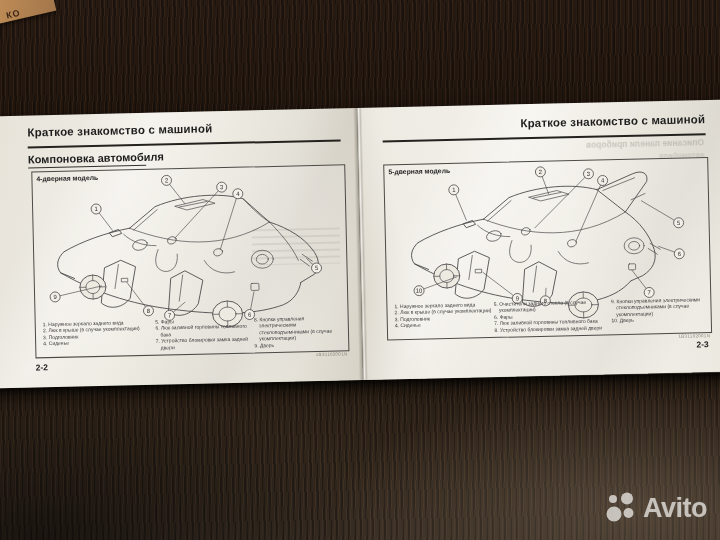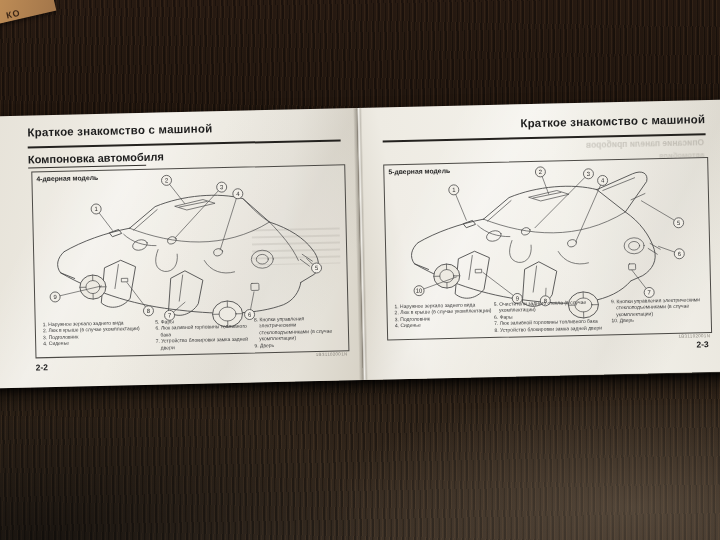--- a/index.html
+++ b/index.html
@@ -313,13 +313,22 @@
         </div>
       </div>
 
       <div class="doc-code" style="left:230px;top:233px;width:118px;text-align:right;">1B31102001N</div>
       <div class="pagenum" style="left:334px;top:239px;">2-3</div>
     </div>
 
     <div class="gutter"></div>
   </div>
 
+  <div class="watermark">
+    <svg width="34" height="32" viewBox="0 0 34 32">
+      <circle cx="9" cy="7" r="4" fill="#e9e7e2"></circle>
+      <circle cx="23" cy="6.5" r="6" fill="#e9e7e2"></circle>
+      <circle cx="10" cy="22" r="7.5" fill="#e9e7e2"></circle>
+      <circle cx="24.5" cy="21" r="5" fill="#e9e7e2"></circle>
+    </svg>
+    <span class="wordmark">Avito</span>
+  </div>
 </div>
 
 </body></html>

